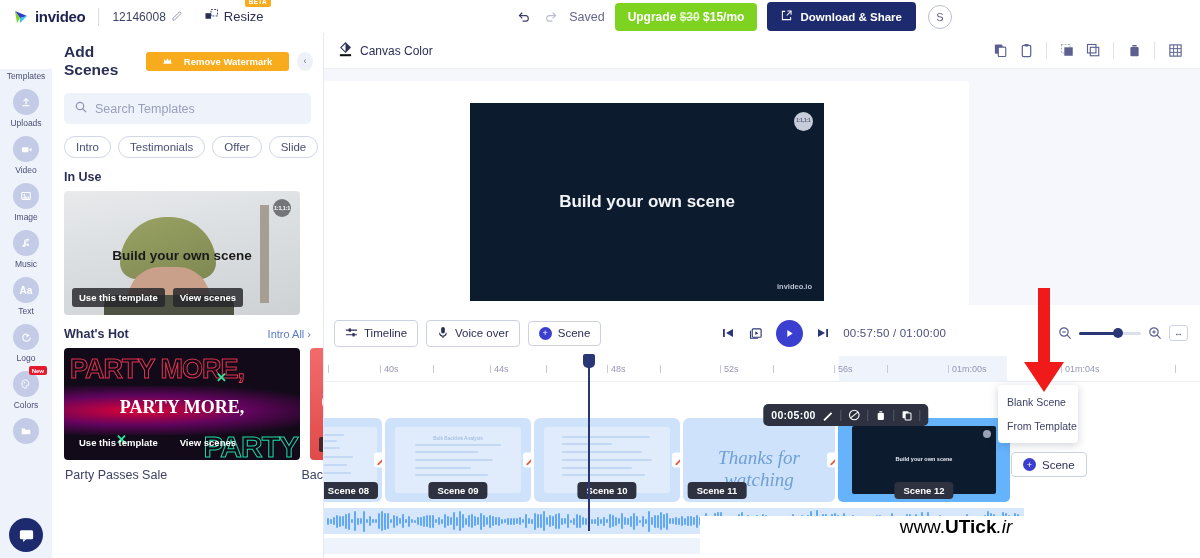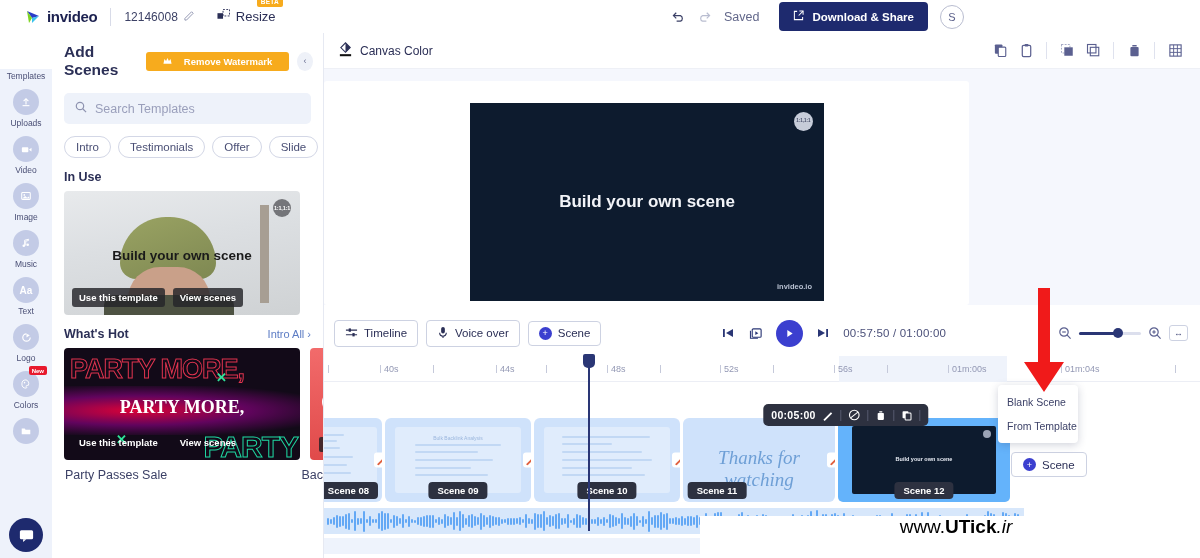--- a/index.html
+++ b/index.html
@@ -7,21 +7,21 @@
     width: 1200px; height: 558px;
     font-family: "Liberation Sans", sans-serif;
     background: #ffffff;
     overflow: hidden;
     color: #2b2f56;
   }
   #app { position: relative; width: 1200px; height: 558px; }
 
   
   .topbar {
-    position: absolute; left: 16px; top: 0; width: 960px; height: 33px;
+    position: absolute; left: 4px; top: 0; width: 960px; height: 33px;
     background: #ffffff; display: flex; align-items: center;
     z-index: 40;
   }
   .logo-wrap { display: flex; align-items: center; gap: 5px; margin-left: 10px; }
   .logo-mark { width: 16px; height: 16px; position: relative; }
   .logo-text { font-size: 15px; font-weight: bold; color: #1c2150; letter-spacing: -0.3px; }
   .vsep { width: 1px; height: 18px; background: #d8dbe8; margin: 0 13px; }
   .proj-id { font-size: 12px; color: #3d4266; }
   .pencil-sm { margin-left: 6px; color: #8b90ad; font-size: 11px; }
 
@@ -369,20 +369,25 @@
             <path d="M5.6 4 L2.6 7 L5.6 10" fill="none" stroke="currentColor" stroke-width="1.3"></path>
           </svg>
       </span>
       <span class="icon-btn-plain dim">
         <svg width="15" height="15" viewBox="0 0 16 16">
             <path d="M13 7 H6 a3.2 3.2 0 0 0 0 6 h4" fill="none" stroke="currentColor" stroke-width="1.3"></path>
             <path d="M10.4 4 L13.4 7 L10.4 10" fill="none" stroke="currentColor" stroke-width="1.3"></path>
           </svg>
       </span>
       <span class="saved-lbl">Saved</span>
+      <div class="btn-upgrade">
+        <span>Upgrade</span>
+        <s>$30</s>
+        <span>$15/mo</span>
+      </div>
       <div class="btn-download">
         <span>
           <svg width="11" height="11" viewBox="0 0 12 12">
               <path d="M4.5 1.5 H1.5 V10.5 H10.5 V7.5" fill="none" stroke="#fff" stroke-width="1.1"></path>
               <path d="M7 1.2 H11 V5.2" fill="none" stroke="#fff" stroke-width="1.1"></path>
               <path d="M11 1.2 L6.2 6" stroke="#fff" stroke-width="1.1"></path>
             </svg>
         </span>
         <span>Download &amp; Share</span>
       </div>
@@ -701,21 +706,21 @@
       </span>
       <span class="fit-btn">↔</span>
     </div>
   </div>
 
   <div class="ruler">
     <div class="ruler-hl"></div>
     <span class="tick minor" style="left:8px;">·</span>
     <span class="tick" style="left:60px;">40s</span>
     <span class="tick minor" style="left:113px;">·</span>
-    <span class="tick" style="left:176px;">44s</span>
+    <span class="tick" style="left:170px;">44s</span>
     <span class="tick minor" style="left:226px;">·</span>
     <span class="tick" style="left:287px;">48s</span>
     <span class="tick minor" style="left:340px;">·</span>
     <span class="tick" style="left:400px;">52s</span>
     <span class="tick minor" style="left:453px;">·</span>
     <span class="tick" style="left:514px;">56s</span>
     <span class="tick minor" style="left:567px;">·</span>
     <span class="tick" style="left:628px;">01m:00s</span>
     <span class="tick" style="left:741px;">01m:04s</span>
     <span class="tick minor" style="left:855px;">·</span>

